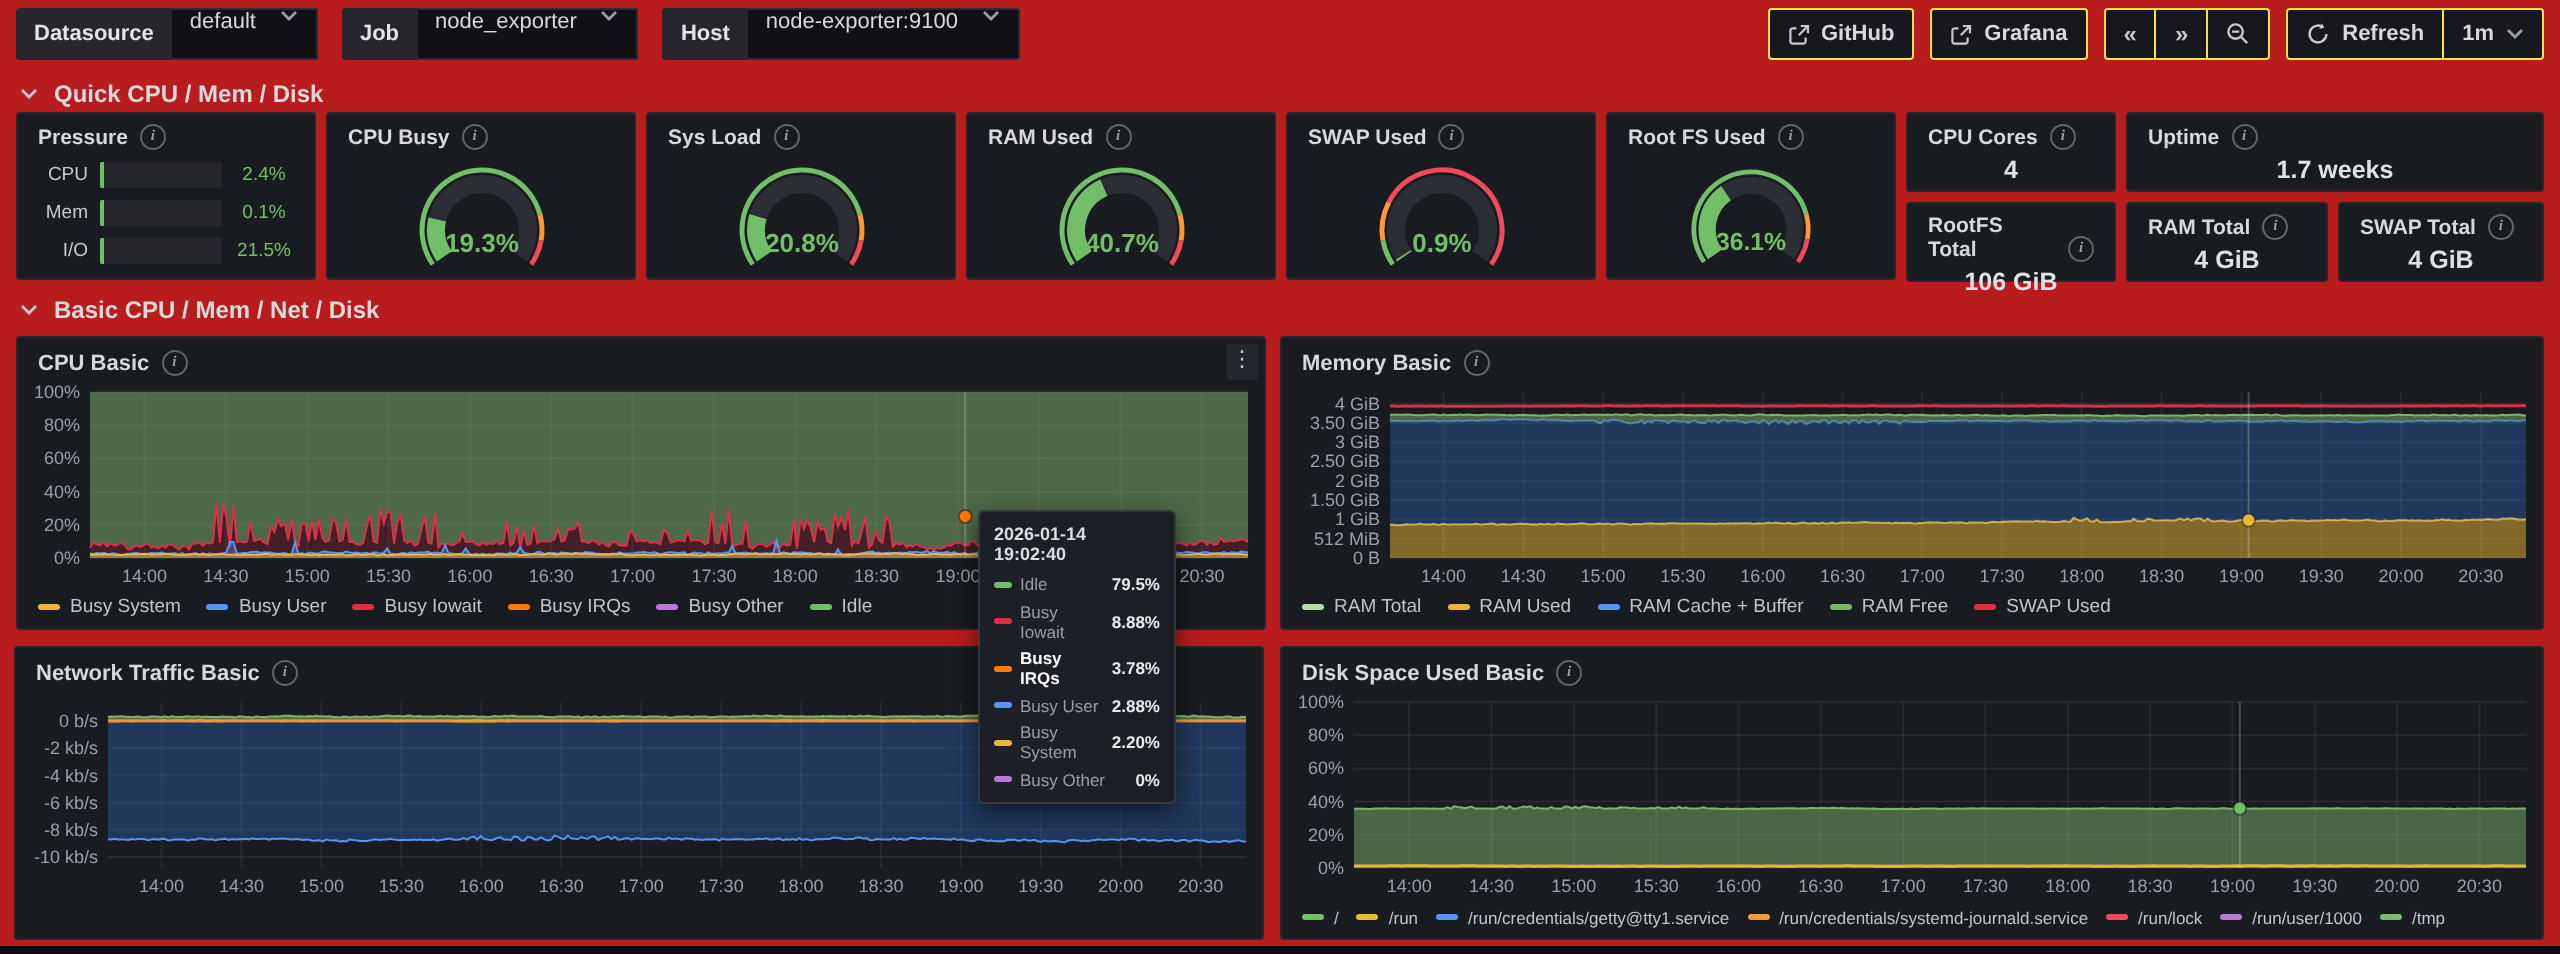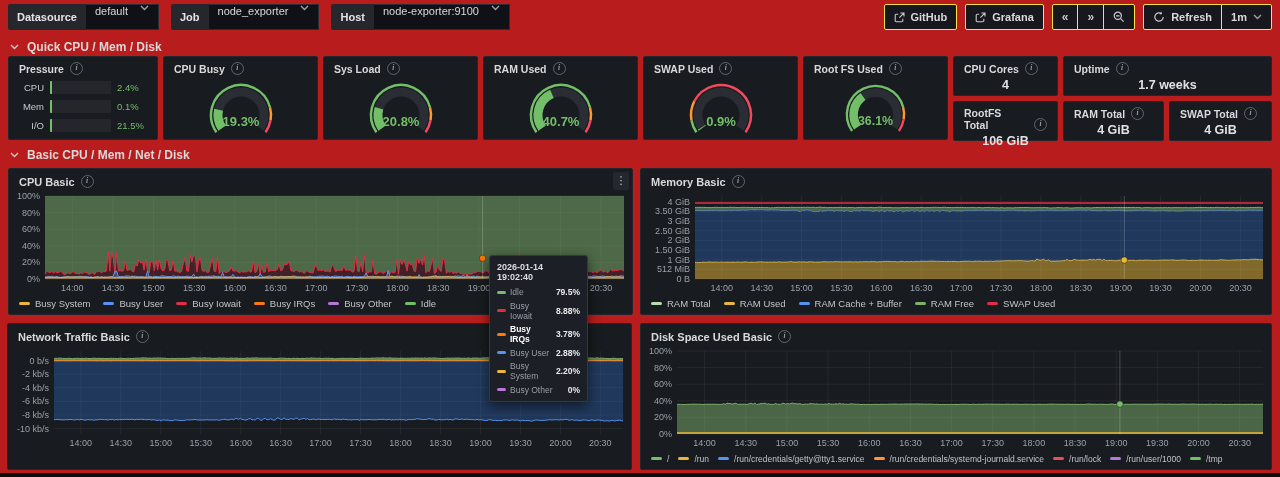--- a/index.html
+++ b/index.html
@@ -23,21 +23,21 @@
   
   .panel{position:absolute;background:#181b1f;border:1px solid #24262c;border-radius:2px;box-sizing:border-box;}
   .ptitle{display:flex;align-items:flex-end;gap:6px;padding:6px 10px 0;font-size:11px;font-weight:600;color:#d8d9da;line-height:12px;}
   .ptitle.sm{padding-top:5px;font-size:10.5px;}
   .info{flex:none;width:11px;height:11px;border:1px solid #62656c;border-radius:50%;font-size:7.5px;line-height:10px;text-align:center;color:#9aa0a6;font-family:"Liberation Serif",serif;font-style:italic;}
   
   .prow{display:flex;align-items:center;gap:6px;padding:0 10px;margin-top:6px;}
   .plabel{width:25px;text-align:right;font-size:9.5px;color:#c7c9cd;flex:none;}
   .ptrack{flex:1;height:13px;background:#24262b;border-radius:1px;overflow:hidden;}
   .pfill{height:100%;background:rgba(115,191,105,0.3);border-right:2px solid #73bf69;box-sizing:border-box;min-width:2px;}
-  .pval{width:30px;text-align:left;font-size:9.5px;color:#73bf69;flex:none;}
+  .pval{width:30px;text-align:center;font-size:9.5px;color:#73bf69;flex:none;}
   
   .gauge-box{display:flex;justify-content:center;margin-top:0px;}
   .stat-value{text-align:center;font-size:12.5px;font-weight:700;color:#e0e1e4;margin-top:3px;}
   
   .chart-canvas{position:absolute;left:2px;right:2px;top:22px;bottom:20px;}
   .legend{position:absolute;left:10px;right:4px;bottom:3px;height:15px;display:flex;gap:13px;align-items:center;font-size:9.5px;color:#c2c4c9;overflow:hidden;white-space:nowrap;}
   .legend.compact{font-size:8.5px;gap:9px;}
   .legend-item{display:flex;align-items:center;cursor:pointer;}
   .legend .sw{display:inline-block;width:11px;height:3px;border-radius:2px;margin-right:5px;}
   .kebab{position:absolute;top:3px;right:3px;width:16px;height:18px;background:#24272d;border-radius:2px;color:#c7c9cd;font-size:11px;line-height:17px;text-align:center;cursor:pointer;}

